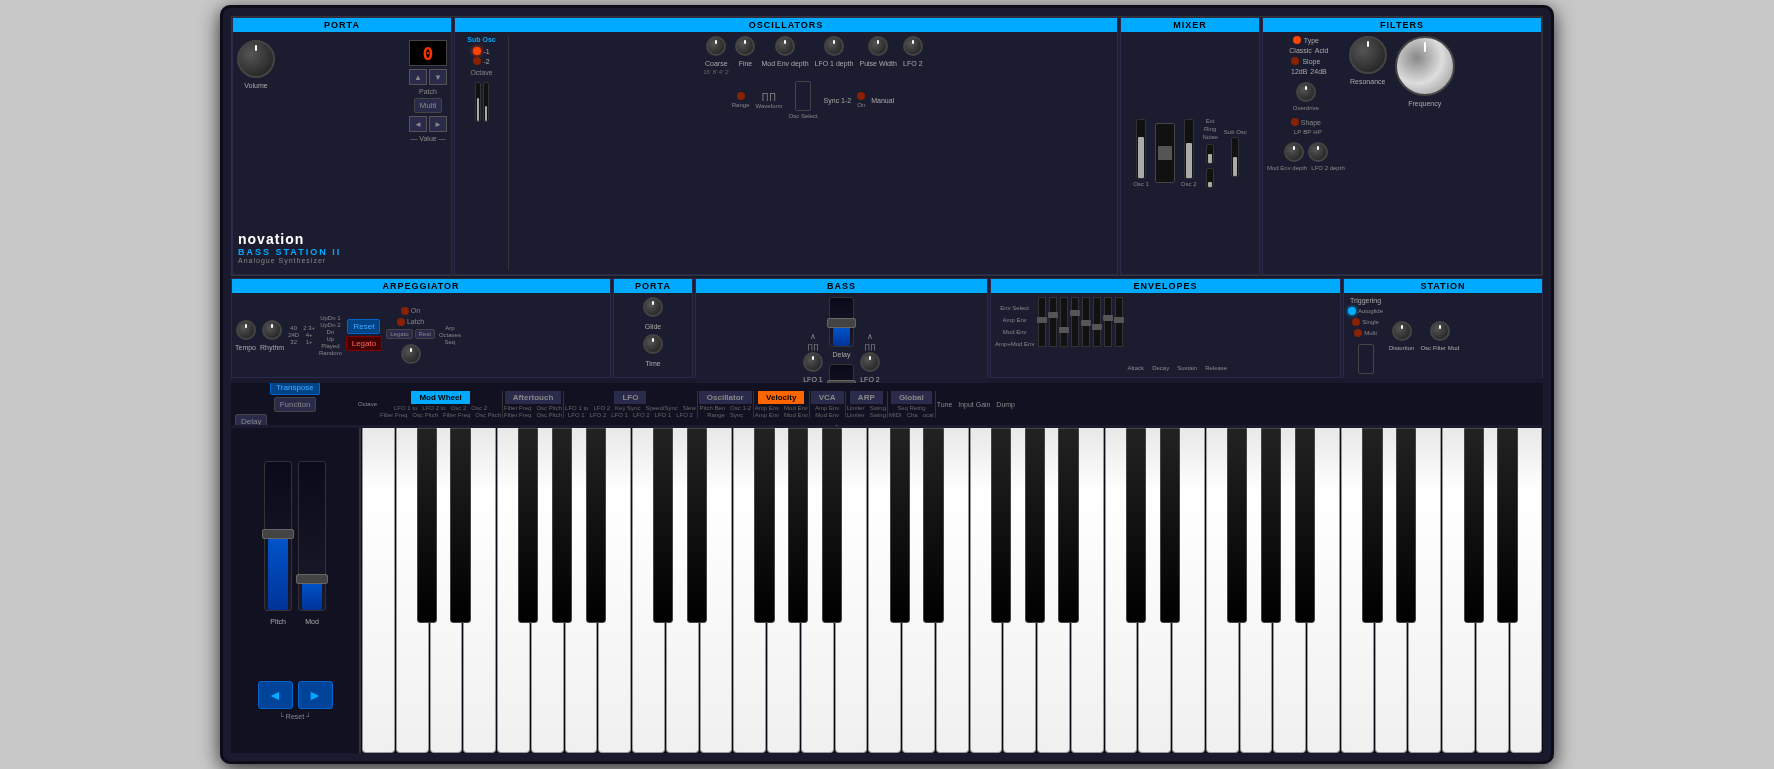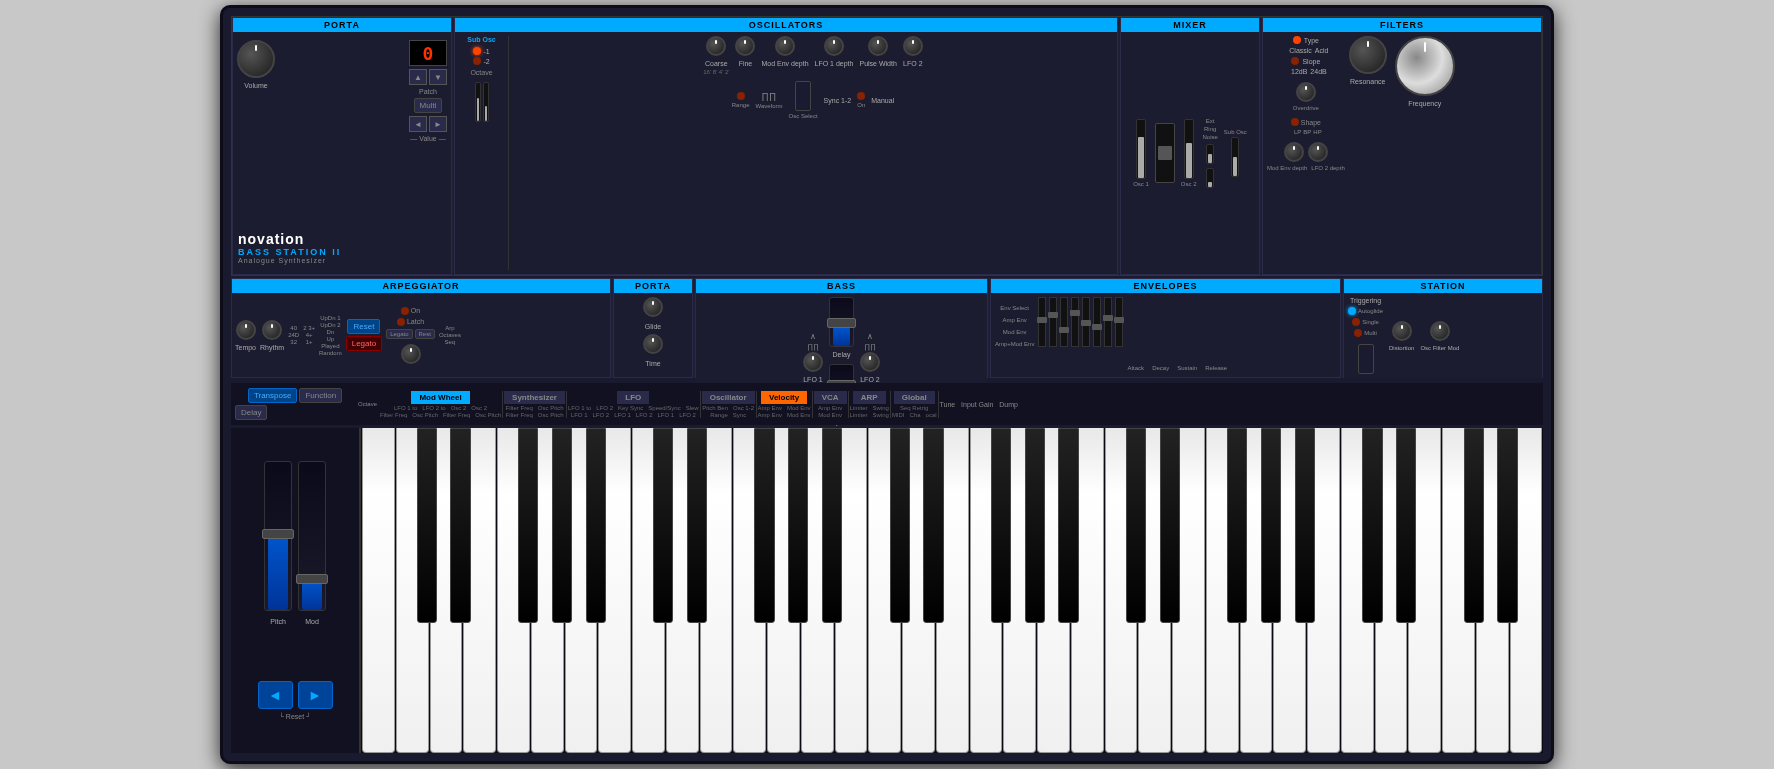--- a/index.html
+++ b/index.html
@@ -895,42 +895,42 @@
           <span style="font-size:6px; color:#aaa;">Osc Filter Mod</span>
         </div>
       </div>
     </div>
 
   </div>
 
   <div class="bottom-controls">
 
     <div class="flex-col" style="gap:2px; min-width:120px;">
-      <div class="row" style="gap:2px;">
+      <div class="row" style="gap:2px;flex-direction:column;">
         <button class="btn btn-blue">Transpose</button>
         <button class="btn">Function</button>
       </div>
       <button class="btn" style="align-self:flex-start;">Delay</button>
     </div>
 
     <div class="flex-col" style="gap:1px;">
       <span style="font-size:6px; color:#888;">Octave</span>
     </div>
 
     <div class="mod-row">
 
       <div class="flex-col" style="gap:1px;">
         <div class="group-tab">Mod Wheel</div>
         <span class="mod-sub-labels">LFO 1 to &nbsp; LFO 2 to &nbsp; Osc 2 &nbsp; Osc 2</span>
         <span class="mod-sub-labels">Filter Freq &nbsp; Osc Pitch &nbsp; Filter Freq &nbsp; Osc Pitch</span>
       </div>
       <div class="divider-v"></div>
 
       <div class="flex-col" style="gap:1px;">
-        <div class="group-tab inactive">Synthesizer</div>
+        <div class="group-tab inactive">Aftertouch</div>
         <span class="mod-sub-labels">Filter Freq &nbsp; Osc Pitch</span>
         <span class="mod-sub-labels">Filter Freq &nbsp; Osc Pitch</span>
       </div>
       <div class="divider-v"></div>
 
       <div class="flex-col" style="gap:1px;">
         <div class="group-tab inactive">LFO</div>
         <span class="mod-sub-labels">LFO 1 to &nbsp; LFO 2 &nbsp; Key Sync &nbsp; Speed/Sync &nbsp; Slew</span>
         <span class="mod-sub-labels">LFO 1 &nbsp; LFO 2 &nbsp; LFO 1 &nbsp; LFO 2 &nbsp; LFO 1 &nbsp; LFO 2</span>
       </div>

